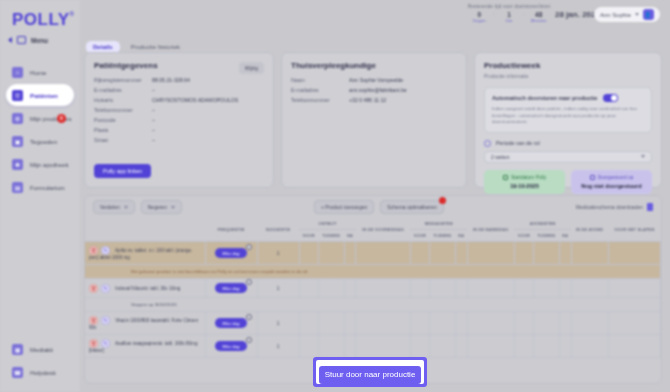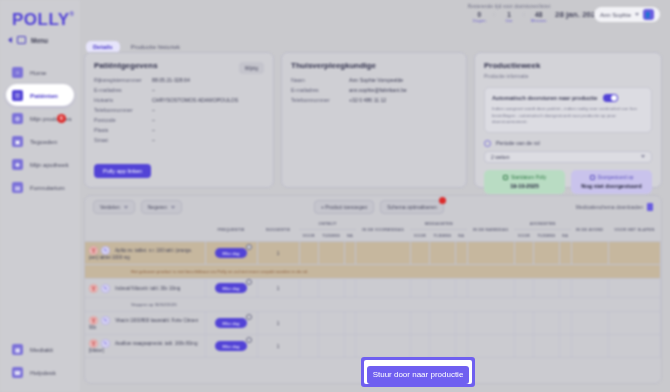--- a/index.html
+++ b/index.html
@@ -123,21 +123,20 @@
   .badge-day { display:inline-block; background:#5243d6; color:#fff; font-size:4.4px; padding:2.5px 7px; border-radius:7px; position:relative;}
   .badge-day .clk { position:absolute; right:-5px; top:-4px; width:6px;height:6px;border:1px solid #6b6b85; border-radius:50%; background:#cfcfd6;}
   .warn-row td { background:#c6b79e; font-size:4.4px; color:#8a5a3a; text-align:left; padding-left:46px;}
   .note-row td { font-size:4.4px; color:#5b5b72; text-align:left; padding-left:46px; background:#cbcbd0;}
 
   
   .hl-wrap {
     position:absolute; left:313px; top:357px; width:114px; height:30px;
     background:#6f5ff0; border-radius:3px; padding:3px;
     z-index:20;
-    margin-left:48px;
   }
   .hl-inner { background:#ffffff; border-radius:2px; width:100%; height:100%; padding:3px; }
   .send-btn {
     width:100%; height:100%; background:#6f5ff0; color:#fff;
     border:none; border-radius:3px; font-size:8px; font-family:"Liberation Sans", sans-serif;
     font-weight:400; cursor:pointer;
   }
 </style>
 </head>
 <body>

